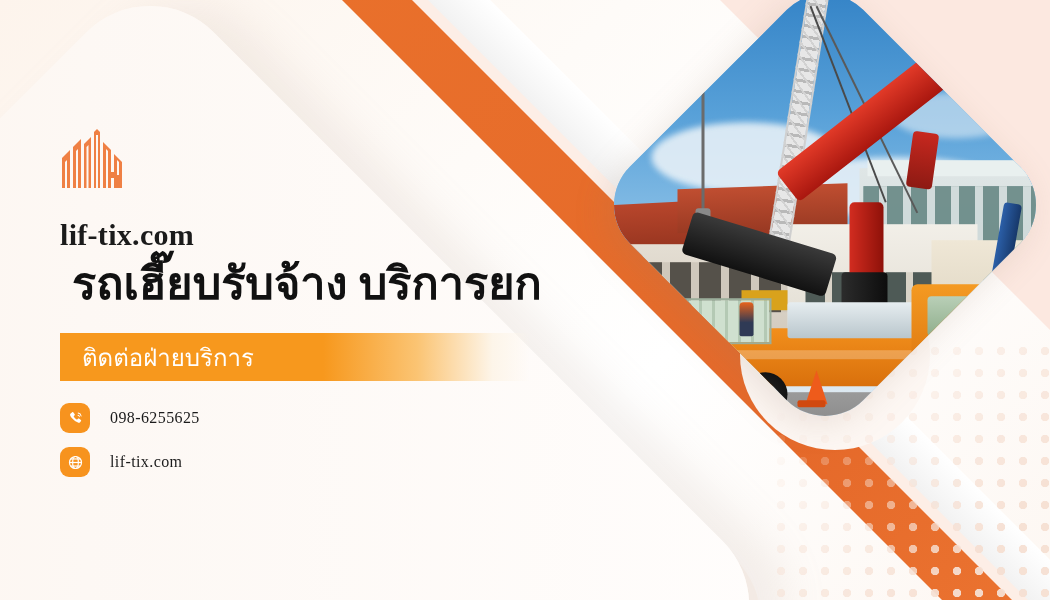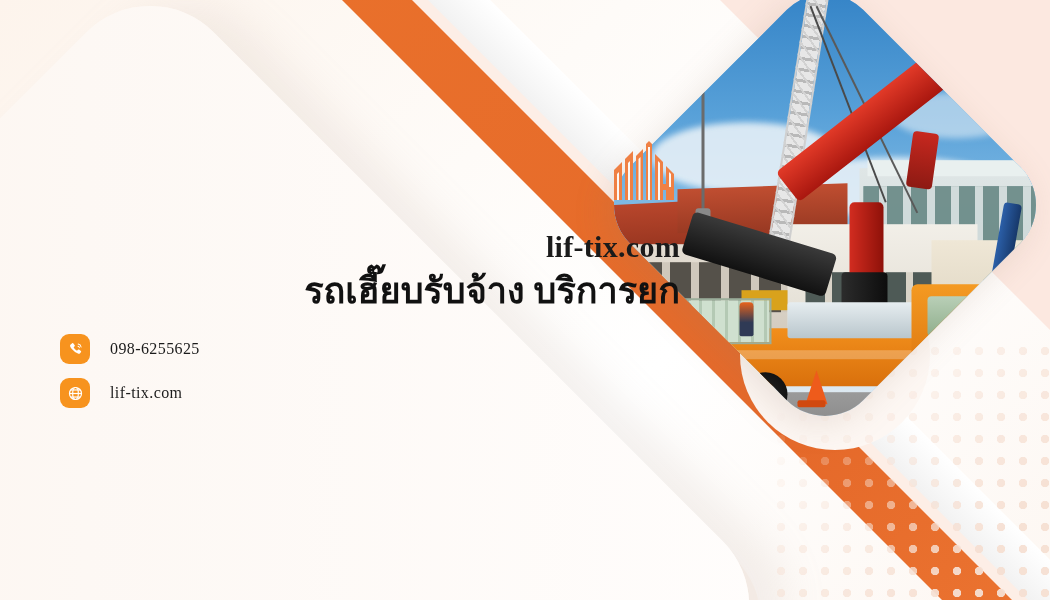--- a/index.html
+++ b/index.html
@@ -193,32 +193,32 @@
   .w1{ left:86px; } .w2{ left:152px; } .w3{ left:330px; }
   .road{ position:absolute; left:0; top:420px; width:467px; height:60px;
     background:linear-gradient(180deg,#9a9a9a 0%,#7e7e7e 100%); }
   .road-mark{ position:absolute; left:150px; top:452px; width:120px; height:5px; background:#e4e4e4; }
   .cone{ position:absolute; left:214px; top:398px; width:0; height:0;
     border-left:11px solid transparent; border-right:11px solid transparent;
     border-bottom:34px solid #ee5b1b; }
   .cone-base{ position:absolute; left:206px; top:428px; width:28px; height:7px; background:#d1490f; border-radius:2px; }
 
   
-  .content{ position:absolute; left:60px; top:140px; width:620px; z-index:9;text-align:right; }
+  .content{ position:absolute; left:60px; top:128px; width:620px; z-index:9; }
 
   .logo{ width:68px; height:62px; }
 
   .brand{
     font-size:30px; font-weight:700; color:#1b1b1b;
     letter-spacing:.3px; margin-top:24px;
   }
   .headline{
     margin-top:6px;
-    font-size:36px; font-weight:700; color:#111;
-    line-height:1.18; white-space:nowrap;
+    font-size:45px; font-weight:700; color:#111;
+    line-height:1.18; white-space:nowrap;margin-left:12px;
   }
   .cta{
     margin-top:22px;
     width:470px; height:48px;
     display:flex; align-items:center;
     background:linear-gradient(90deg,#f7981d 0%,#f7981d 56%,#fbc473 76%,#fdf5e9 92%,rgba(253,248,242,0) 100%);
     padding-left:22px;
   }
   .cta-text{ color:#ffffff; font-size:24px; font-weight:400; }
 
@@ -319,20 +319,23 @@
         <path d="M36 7 L38 7 L38 60 L36 60 Z"></path>
         <path d="M46 21 L48 23 L48 60 L46 60 Z"></path>
         <path d="M57 32 L59 34 L59 47 L57 47 Z"></path>
       </g>
     </svg>
 
     <div class="brand">lif-tix.com</div>
 
     <div class="headline">รถเฮี๊ยบรับจ้าง บริการยก</div>
 
+    <div class="cta">
+      <span class="cta-text">ติดต่อฝ่ายบริการ</span>
+    </div>
 
     <div class="contacts">
 
       <div class="contact-row">
         <span class="badge">
           <svg width="17" height="17" viewBox="0 0 24 24" fill="#ffffff">
             <path d="M7.4 3.2c.5-.4 1.2-.3 1.6.2l1.9 2.6c.3.5.3 1.1-.1 1.5l-1.1 1.1c-.2.2-.3.6-.1.9.9 1.6 2.3 3 3.9 3.9.3.2.6.1.9-.1l1.1-1.1c.4-.4 1-.4 1.5-.1l2.6 1.9c.5.4.6 1.1.2 1.6l-1.3 1.6c-.6.7-1.6 1-2.5.7-2.4-.7-4.7-2.1-6.6-4S5.1 9.9 4.4 7.5c-.3-.9 0-1.9.7-2.5l2.3-1.8z"></path>
             <path d="M15 4.2a.7.7 0 0 1 .8-.6 6 6 0 0 1 4.8 4.8.7.7 0 0 1-1.4.2 4.6 4.6 0 0 0-3.7-3.7.7.7 0 0 1-.5-.7z"></path>
             <path d="M14.8 7.4a.65.65 0 0 1 .76-.55 3.2 3.2 0 0 1 2.6 2.6.65.65 0 0 1-1.28.2 1.9 1.9 0 0 0-1.53-1.53.65.65 0 0 1-.55-.72z"></path>
           </svg>

